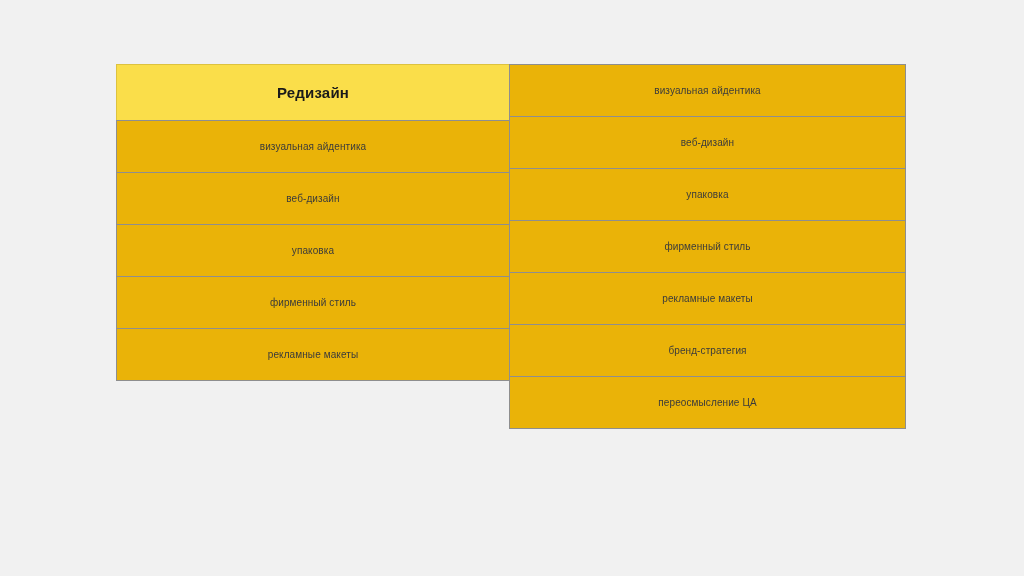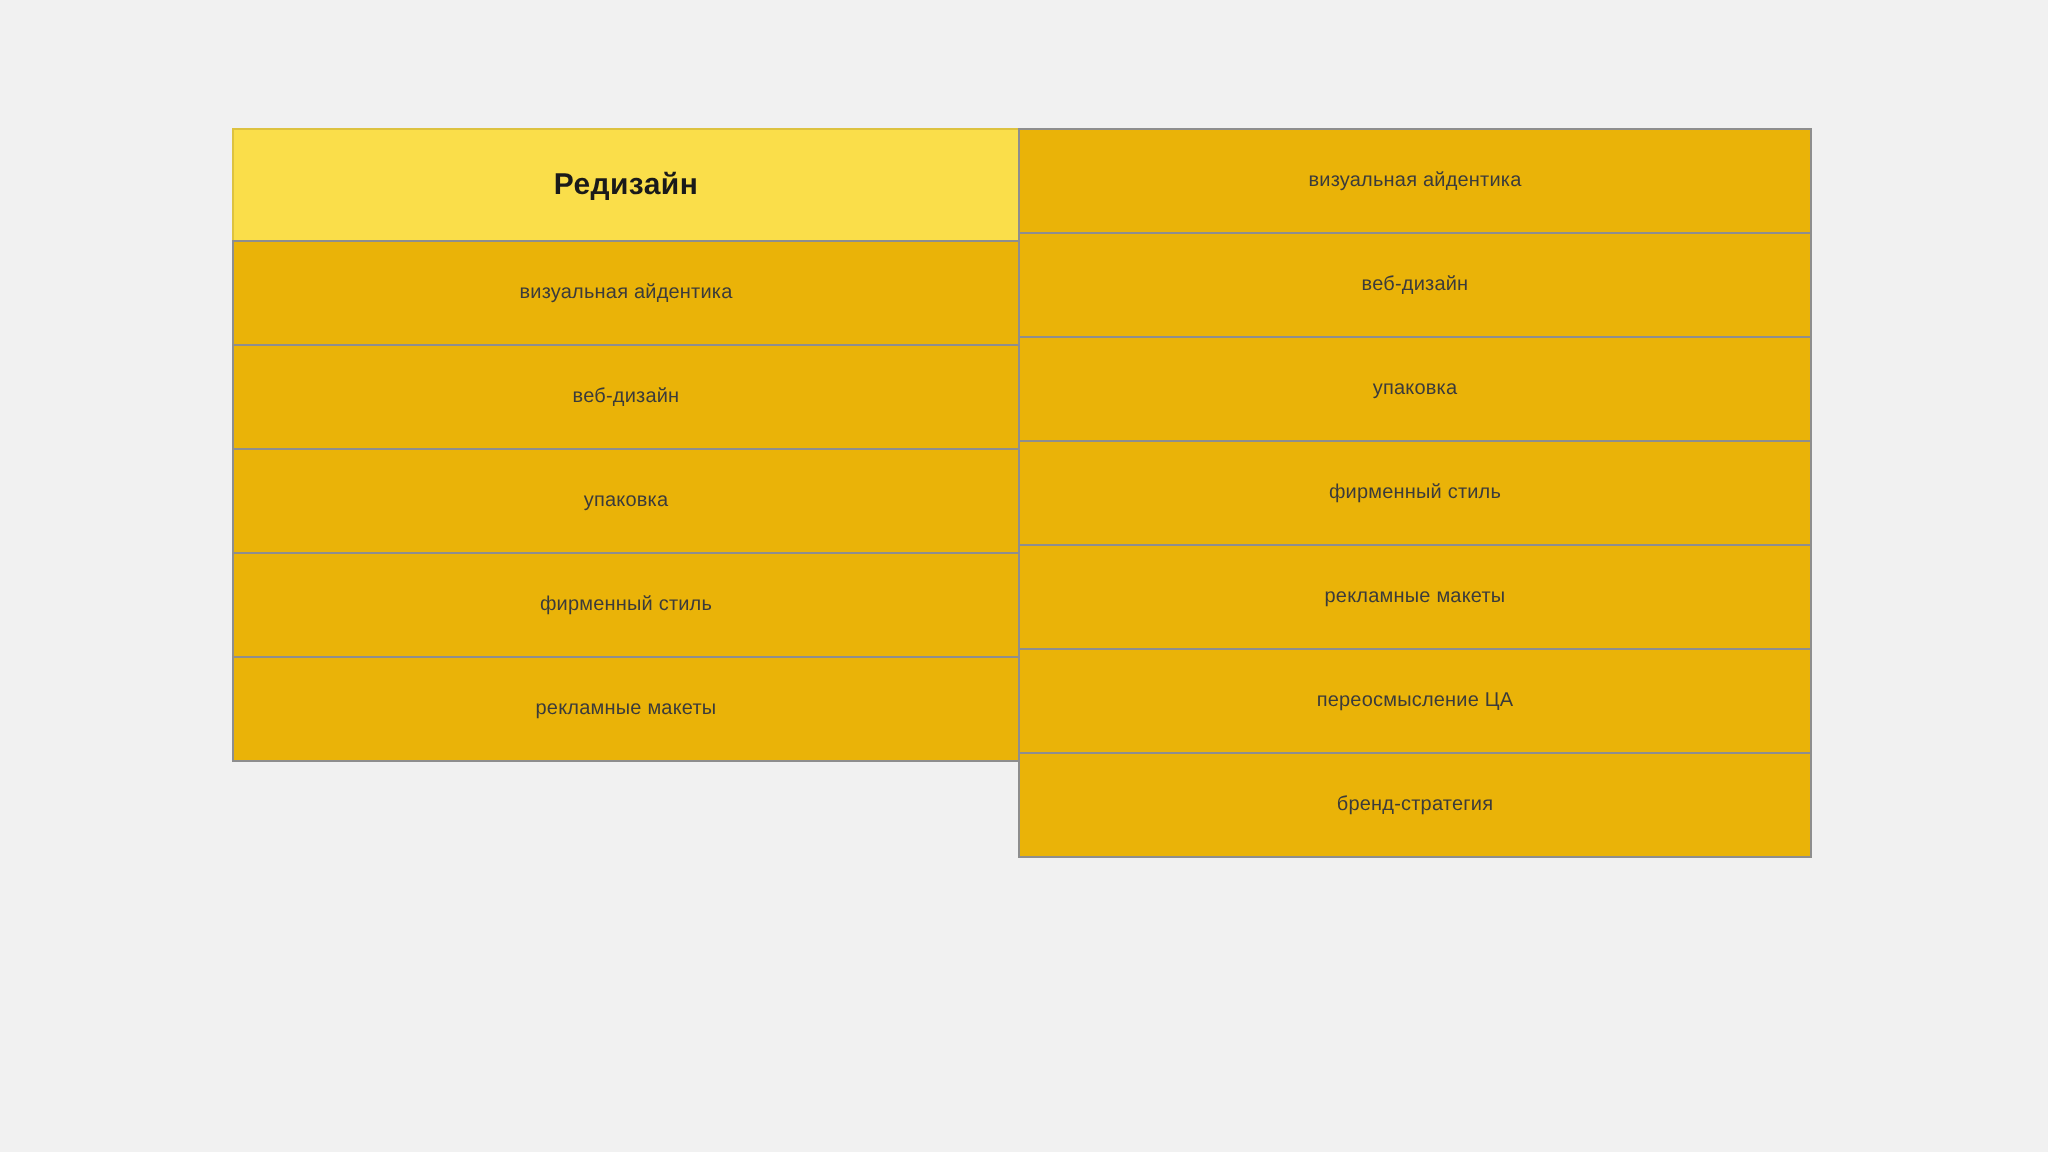--- a/index.html
+++ b/index.html
@@ -91,18 +91,18 @@
       <div class="cell">фирменный стиль</div>
       <div class="cell">рекламные макеты</div>
     </div>
 
     <div class="column column--right">
       <div class="cell">визуальная айдентика</div>
       <div class="cell">веб-дизайн</div>
       <div class="cell">упаковка</div>
       <div class="cell">фирменный стиль</div>
       <div class="cell">рекламные макеты</div>
+      <div class="cell">бренд-стратегия</div>
       <div class="cell">переосмысление ЦА</div>
-      <div class="cell">бренд-стратегия</div>
     </div>
 
   </div>
 </div>
 
 </body></html>

